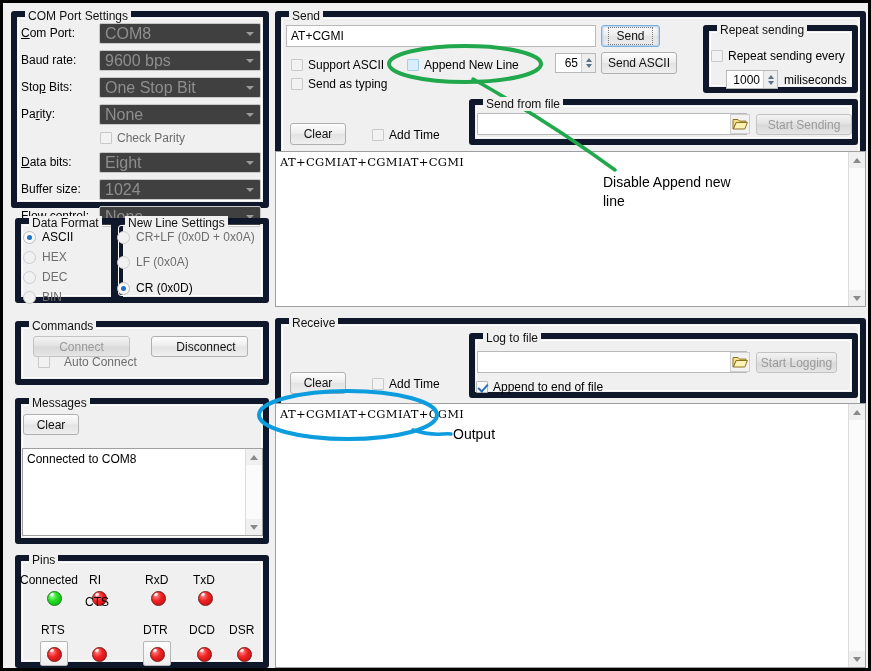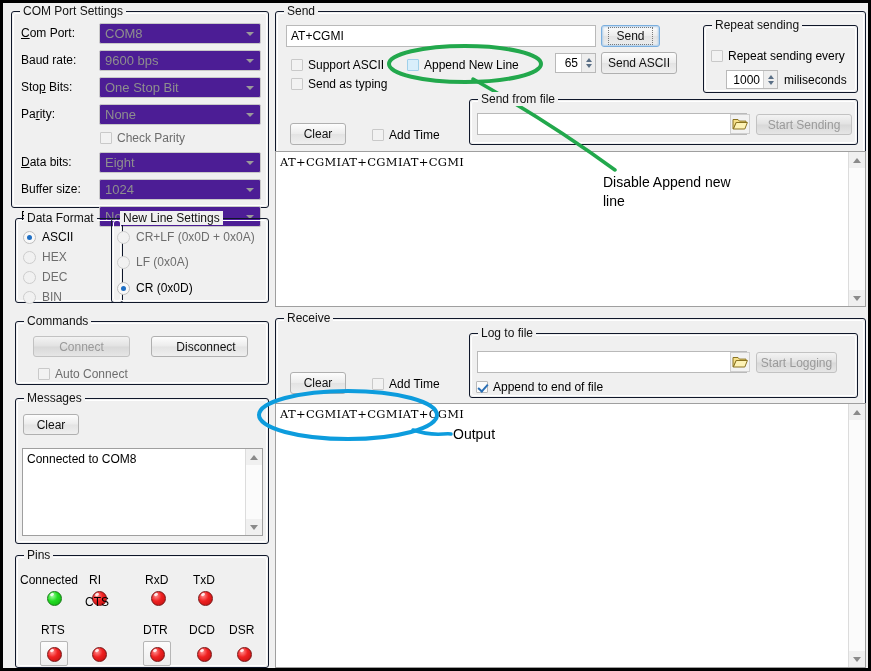--- a/index.html
+++ b/index.html
@@ -9,30 +9,30 @@
     font-family:"Liberation Sans", sans-serif;
     font-size:12px;color:#000;
   }
   #app{
     position:absolute;left:0;top:0;width:871px;height:671px;
     background:#f0f0f0;
     border:3px solid #000;
     box-sizing:border-box;
   }
   
-  .gb{position:absolute;border:1px solid #0f172a;border-radius:3px;box-sizing:border-box;background:transparent;}
+  .gb{position:absolute;border:6px solid #0f172a;border-radius:3px;box-sizing:border-box;background:transparent;}
   .gb::after{content:"";position:absolute;left:1px;top:1px;right:1px;bottom:1px;border:1px solid #ffffff;border-radius:3px;pointer-events:none;}
   .gb-title{position:absolute;top:-8px;left:8px;background:#f0f0f0;padding:0 3px;font-size:12px;color:#111;z-index:3;white-space:nowrap;}
   
   .lbl{position:absolute;font-size:12px;color:#000;white-space:nowrap;}
   .lbl u{text-decoration:underline;}
   
   .combo{position:absolute;box-sizing:border-box;height:21px;
-    background:#4c1d95;border:1px solid #c8c8c8;border-radius:2px;
-    color:#8e8e8e;font-size:13px;line-height:19px;padding-left:5px;white-space:nowrap;}
+    background:#404040;border:1px solid #c8c8c8;border-radius:2px;
+    color:#8e8e8e;font-size:16px;line-height:19px;padding-left:5px;white-space:nowrap;}
   .combo .arw{position:absolute;right:6px;top:8px;width:0;height:0;
     border-left:4px solid transparent;border-right:4px solid transparent;border-top:4px solid #9a9a9a;}
   
   .btn{position:absolute;box-sizing:border-box;
     background:linear-gradient(#fdfdfd,#ececec 48%,#e3e3e3 52%,#efefef);
     border:1px solid #b0b0b0;border-radius:3px;
     font-size:12px;color:#111;text-align:center;line-height:normal;
     display:flex;align-items:center;justify-content:center;cursor:default;}
   .btn.dis{color:#9a9a9a;background:linear-gradient(#f3f3f3,#e2e2e2 48%,#d8d8d8 52%,#e6e6e6);border-color:#c2c2c2;}
   .btn.focus{border:1px solid #7aaede;box-shadow:0 0 2px 1px #aecdea inset;}
@@ -174,21 +174,21 @@
 
   <div class="gb" style="left:12px;top:318px;width:254px;height:64px;">
     <span class="gb-title">Commands</span>
   </div>
   <div class="btn dis" style="left:30px;top:333px;width:97px;height:21px;">
     <span>Connect</span>
   </div>
   <div class="btn" style="left:148px;top:333px;width:97px;height:21px;padding-left:13px;">
     <span>Disconnect</span>
   </div>
-  <div class="cbrow" style="left:35px;top:364px;">
+  <div class="cbrow" style="left:35px;top:352px;gap:9px;">
     <span class="cbx dis"></span>
     <span class="ctxt dis">Auto Connect</span>
   </div>
 
   <div class="gb" style="left:12px;top:395px;width:254px;height:146px;">
     <span class="gb-title">Messages</span>
   </div>
   <div class="btn" style="left:20px;top:411px;width:56px;height:21px;">
     <span>Clear</span>
   </div>

